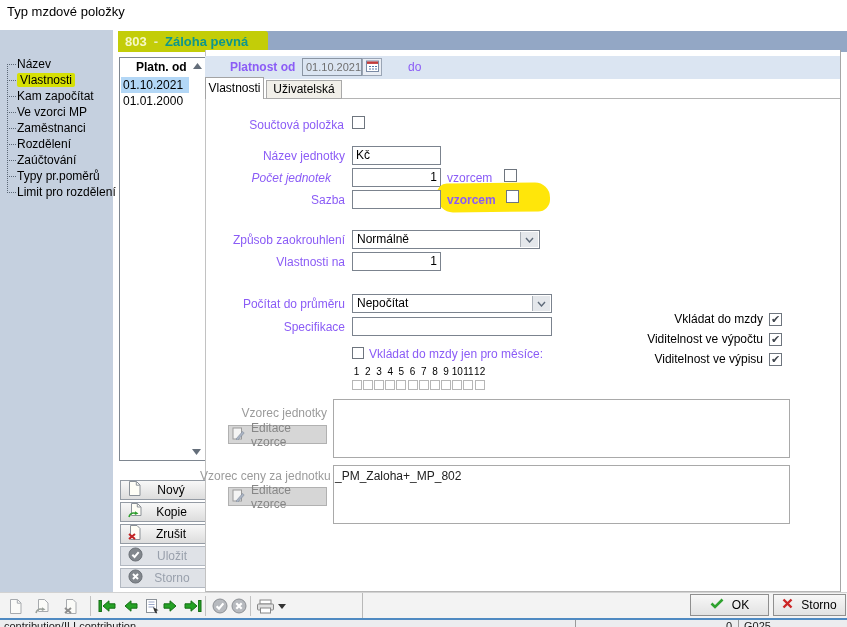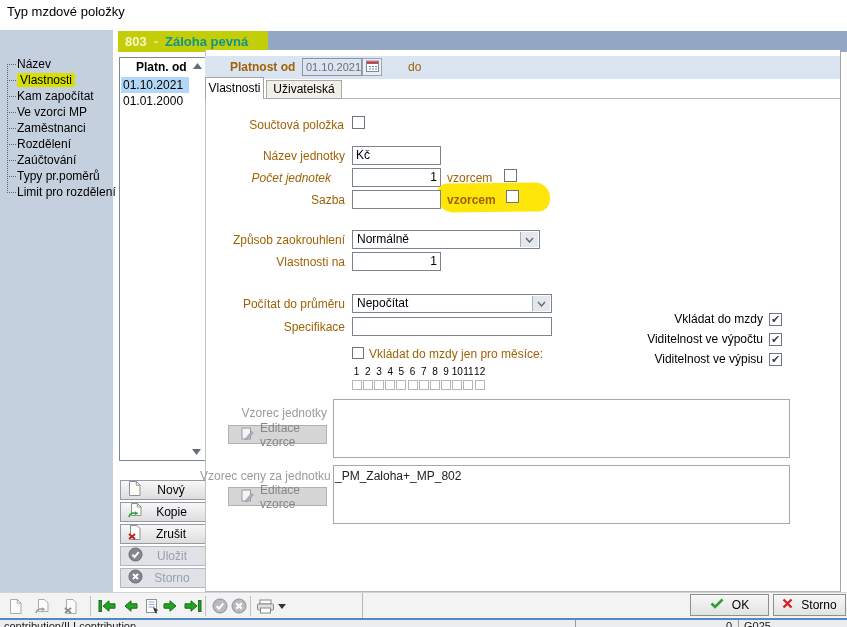--- a/index.html
+++ b/index.html
@@ -1,18 +1,18 @@
 <!DOCTYPE html>
 <html><head>
 <meta charset="utf-8">
 <style>
   html,body{margin:0;padding:0;background:#fff;}
   .root{position:relative;width:847px;height:627px;background:#fff;overflow:hidden;
         font-family:"Liberation Sans",sans-serif;font-size:12px;color:#000;}
-  .lbl{position:absolute;white-space:nowrap;font-size:12px;color:#a16207;}
+  .lbl{position:absolute;white-space:nowrap;font-size:12px;color:#8b5cf6;}
   .lbl-r{text-align:right;}
   .bold{font-weight:bold;}
   .gray{color:#9b9b9b;}
 
   
   .win-title{position:absolute;left:7px;top:4px;font-size:13px;}
 
   
   .sidebar{position:absolute;left:0;top:30px;width:113px;height:562px;background:#c5d0df;}
   .tree{position:absolute;left:2px;top:26px;}
@@ -86,21 +86,21 @@
   .flags{position:absolute;left:560px;top:309px;width:222px;}
   .flag-row{height:20px;display:flex;align-items:center;justify-content:flex-end;}
   .flag-label{margin-right:6px;}
   .flag-cb{position:relative;width:13px;height:13px;box-sizing:border-box;border:1px solid #6e757e;
            background:#fff;display:flex;align-items:center;justify-content:center;}
   .flag-cb.checked::after{content:"✔";font-size:11px;line-height:11px;color:#3f454d;}
   .ta{position:absolute;box-sizing:border-box;border:1px solid #a9a9a9;background:#fff;
       font-size:12px;color:#222;padding:3px 1px;}
   .ebtn{position:absolute;left:228px;width:99px;height:19px;box-sizing:border-box;
         border:1px solid #b1b1b1;background:#d6d6d6;color:#878787;font-size:12px;
-        display:flex;align-items:center;gap:6px;padding-left:12px;cursor:default;}
+        display:flex;align-items:center;gap:6px;padding-left:3px;cursor:default;}
 
   
   .toolbar{position:absolute;left:0;top:592px;width:847px;height:26px;background:#f3f3f3;border-top:1px solid #d2d2d2;box-sizing:border-box;}
   .tb-frame{position:absolute;left:0;top:0;width:363px;height:26px;border-right:1px solid #b8b8b8;border-bottom:1px solid #b8b8b8;box-sizing:border-box;}
   .tb-ico{position:absolute;top:4px;width:20px;height:18px;display:flex;align-items:center;justify-content:center;}
   .tb-sep{position:absolute;top:3px;width:1px;height:20px;background:#c2c2c2;}
 
   
   .fbtn{position:absolute;top:594px;height:22px;box-sizing:border-box;border:1px solid #8f8f8f;
         background:linear-gradient(#f7f7f7,#e2e2e2);display:flex;align-items:center;justify-content:center;

